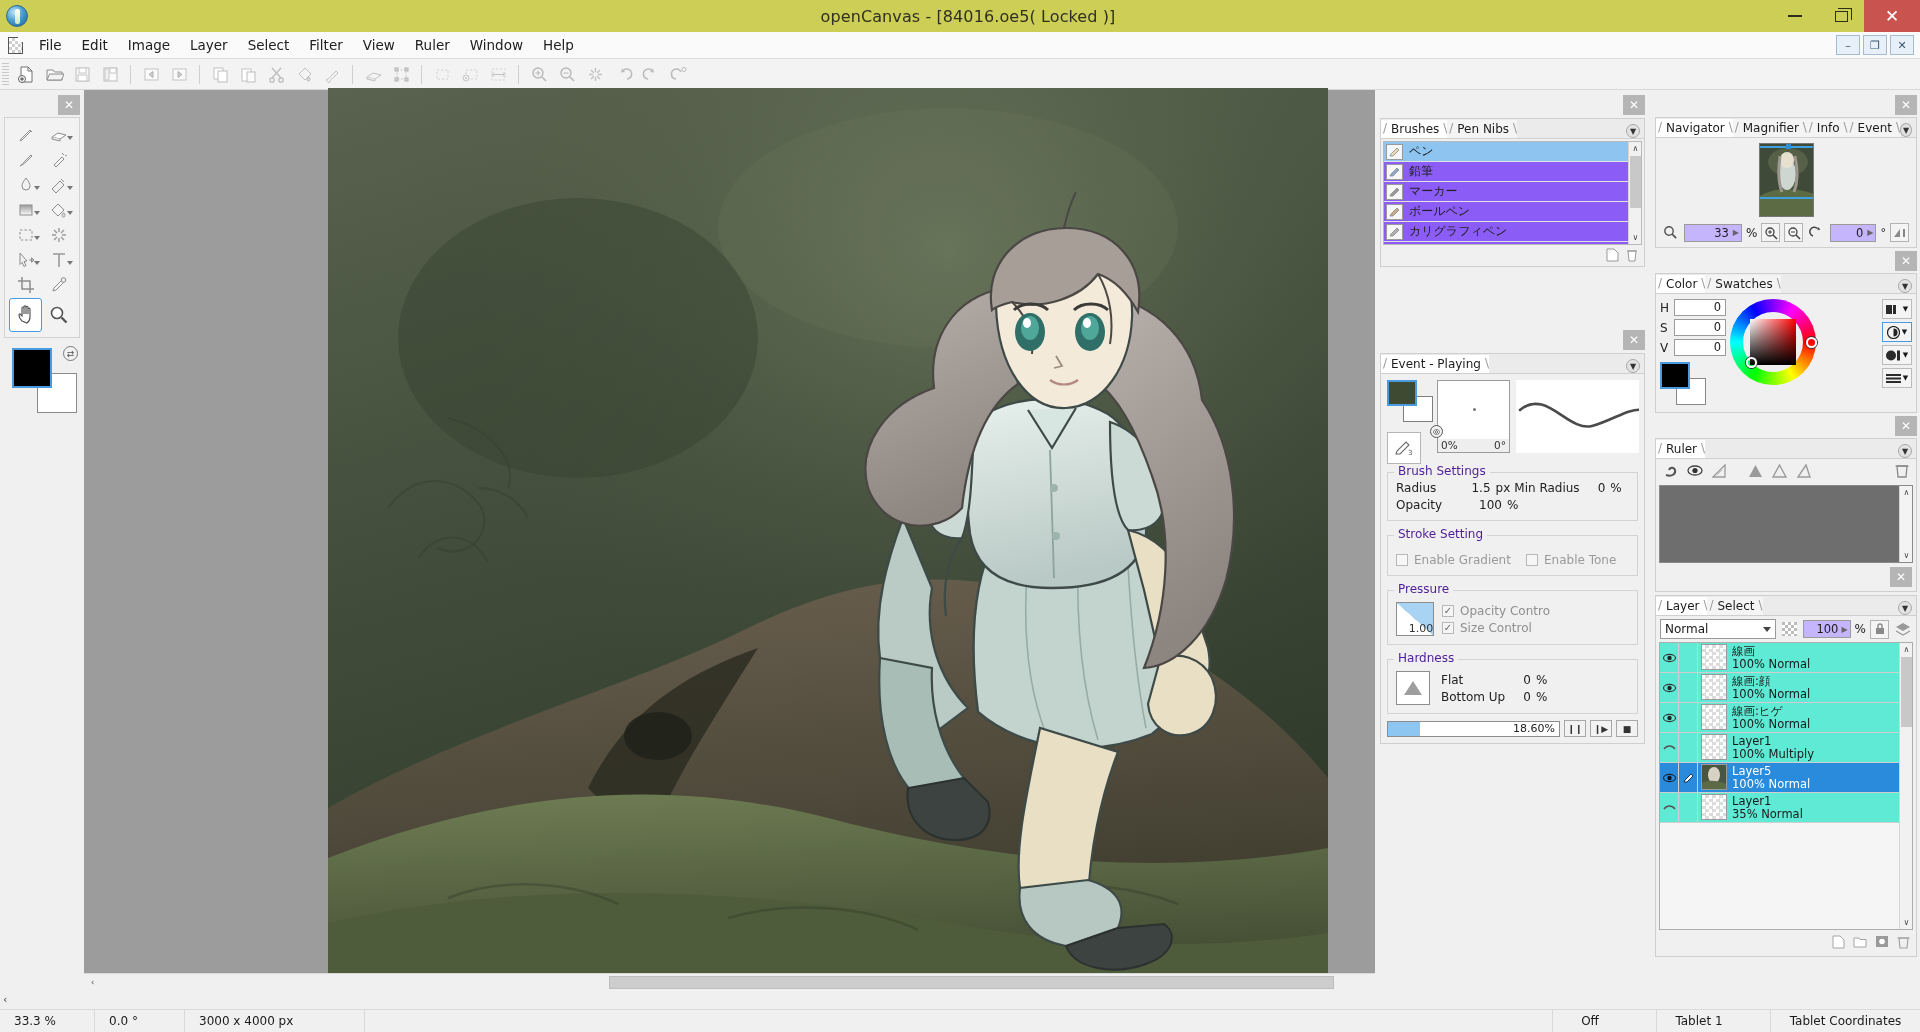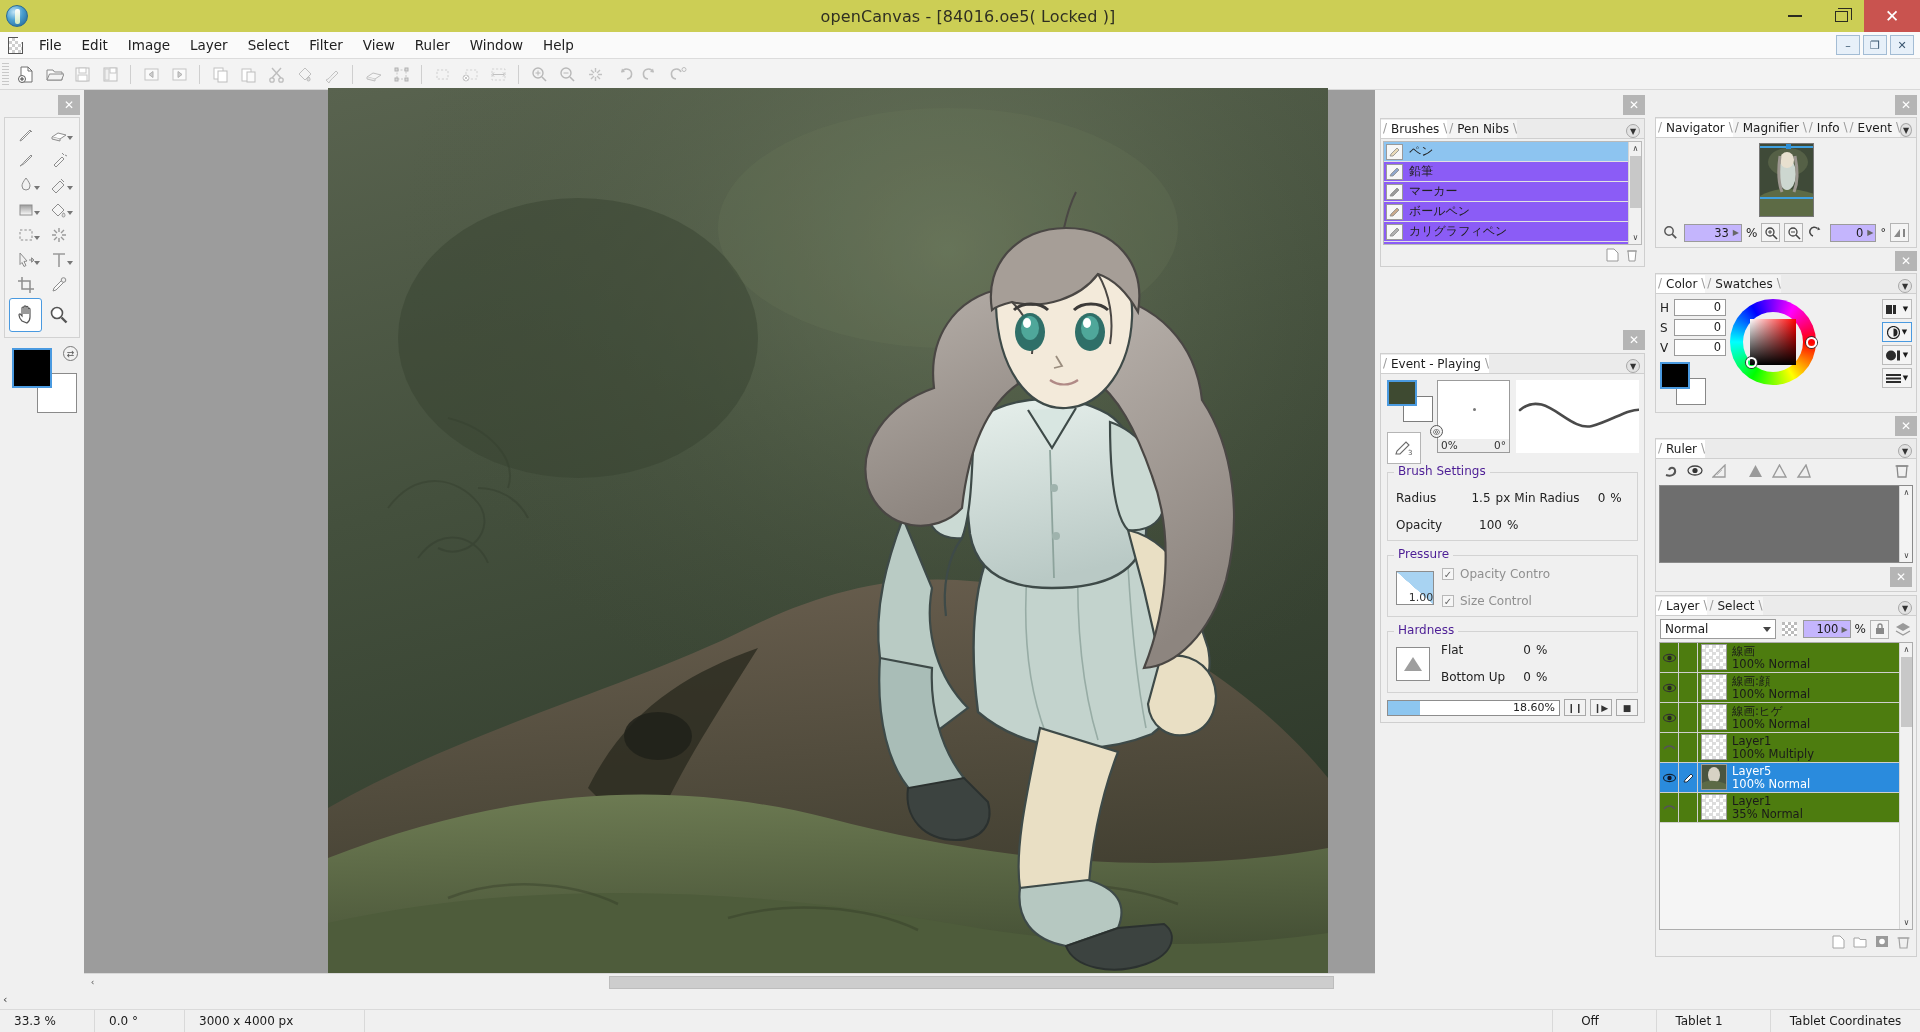--- a/index.html
+++ b/index.html
@@ -156,21 +156,21 @@
   .ev-tilt .dot{position:absolute;left:35px;top:27px;width:3px;height:3px;background:#777;border-radius:50%;}
   .ev-tilt .lbl{position:absolute;bottom:0;left:0;right:0;display:flex;justify-content:space-between;
      padding:0 3px 1px;font-size:10.5px;color:#333;background:#eee;}
   .ev-tilt .knob{position:absolute;left:-8px;bottom:14px;width:13px;height:13px;border:1px solid #555;border-radius:50%;
      background:#f2f2f2;display:flex;align-items:center;justify-content:center;font-size:8px;}
   .ev-preview { flex:1; height:73px; background:#fff; position:relative; overflow:hidden;}
 
   .group { margin:4px 6px 0; border:1px solid #d3d3d3; border-top:none; padding:6px 8px 8px; position:relative; }
   .group > .gl { position:absolute; top:-8px; left:6px; background:#f0f0f0; padding:0 4px; font-size:12px; color:#4c1d95;}
   .group:before{content:"";position:absolute;left:0;right:0;top:0;height:1px;background:#d3d3d3;}
-  .row { display:flex; align-items:center; font-size:12px; color:#222; margin-top:13px; }
+  .row { display:flex; align-items:center; font-size:12px; color:#222; margin-top:3px; }
   .k { width:70px; }
   .v { width:36px; text-align:right; }
   .u { width:26px; padding-left:5px; }
   .chk { width:12px;height:12px;border:1px solid #b8b8b8;background:#f6f6f6;display:inline-flex;
     align-items:center;justify-content:center;margin-right:6px;color:#8f8f8f;font-size:10px;}
   .chk.on { color:#666; }
   .pressure-box { width:38px;height:34px;border:1px solid #8d8d8d;background:
      linear-gradient(to top right, #ffffff 49.5%, #a8d3f2 50%); position:relative;
      display:flex;align-items:flex-end;justify-content:center;font-size:11px;color:#333;padding-left:12px;}
   .hard-box { width:34px;height:34px;border:1px solid #8d8d8d;background:#fff;
@@ -220,21 +220,21 @@
   .ruler-tools { display:flex; align-items:center; gap:9px; padding:4px 7px; }
   .ruler-canvas { height:78px; background:#6e6e6e; border:1px solid #8a8a8a; margin:0 3px; position:relative;}
   .ruler-foot { height:28px; display:flex; justify-content:flex-end; align-items:center; padding-right:4px;}
 
   .lyr-top { display:flex; align-items:center; gap:4px; padding:3px 4px; }
   .lyr-mode { flex:1; height:20px; border:1px solid #9b9b9b; background:#fff; font-size:12px;
      display:flex; align-items:center; padding-left:4px; position:relative;}
   .lyr-mode .cv{position:absolute;right:4px;top:7px;width:0;height:0;border-left:4px solid transparent;
      border-right:4px solid transparent;border-top:5px solid #444;}
   .lyr-list { background:#f5f5f5; border:1px solid #adadad; margin:0 3px; height:288px; position:relative; overflow:hidden;}
-  .lyr-row { display:flex; align-items:stretch; height:30px; border-bottom:1px solid #cfcfcf; background:#4d7c0f;}
+  .lyr-row { display:flex; align-items:stretch; height:30px; border-bottom:1px solid #cfcfcf; background:#5eead4;}
   .lyr-row.sel { background:#2a8bdd; color:#fff; }
   .lyr-eye { width:19px; display:flex;align-items:center;justify-content:center;border-right:1px solid #cfcfcf;}
   .lyr-lock { width:19px; display:flex;align-items:center;justify-content:center;border-right:1px solid #cfcfcf;}
   .lyr-th { width:26px;height:26px;margin:1px 5px 0 3px;border:1px solid #9b9b9b;
      background:repeating-conic-gradient(#dcdcdc 0 25%, #ffffff 0 50%) 0 0/7px 7px;}
   .lyr-txt { flex:1; display:flex; flex-direction:column; justify-content:center; line-height:13px; font-size:11.5px;}
   .lyr-lk2 { width:20px; display:flex;align-items:center;justify-content:center; }
   .lyr-foot { height:26px; display:flex; align-items:center; justify-content:flex-end; gap:8px; padding-right:6px; }
 
   
@@ -783,20 +783,33 @@
           <span class="v" style="width:22px">0</span>
           <span class="u">%</span>
         </div>
         <div class="row">
           <span class="k">Opacity</span>
           <span class="v">100</span>
           <span class="u">%</span>
         </div>
       </div>
 
+      <div class="group" style="margin-top:14px">
+        <span class="gl">Stroke Setting</span>
+        <div class="row" style="margin-top:12px;color:#9a9a9a">
+          <span style="display:flex;align-items:center;width:130px">
+            <span class="chk"></span>
+            <span>Enable Gradient</span>
+          </span>
+          <span style="display:flex;align-items:center">
+            <span class="chk"></span>
+            <span>Enable Tone</span>
+          </span>
+        </div>
+      </div>
 
       <div class="group" style="margin-top:14px">
         <span class="gl">Pressure</span>
         <div style="display:flex;align-items:center;gap:8px;margin-top:6px">
           <div class="pressure-box">
               <span>1.00</span>
             </div>
           <div>
             <div class="row" style="margin-top:0;color:#8f8f8f">
               <span class="chk on">✓</span>

